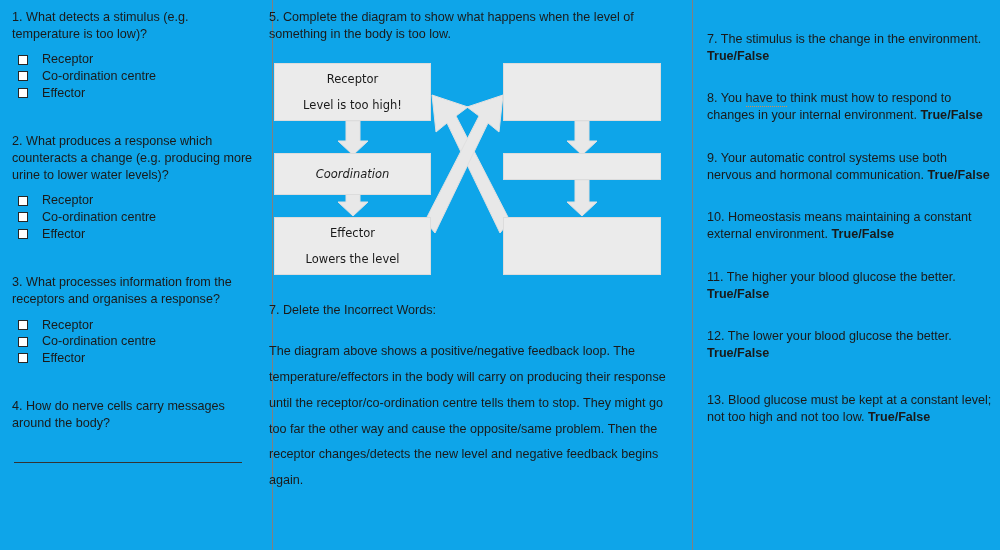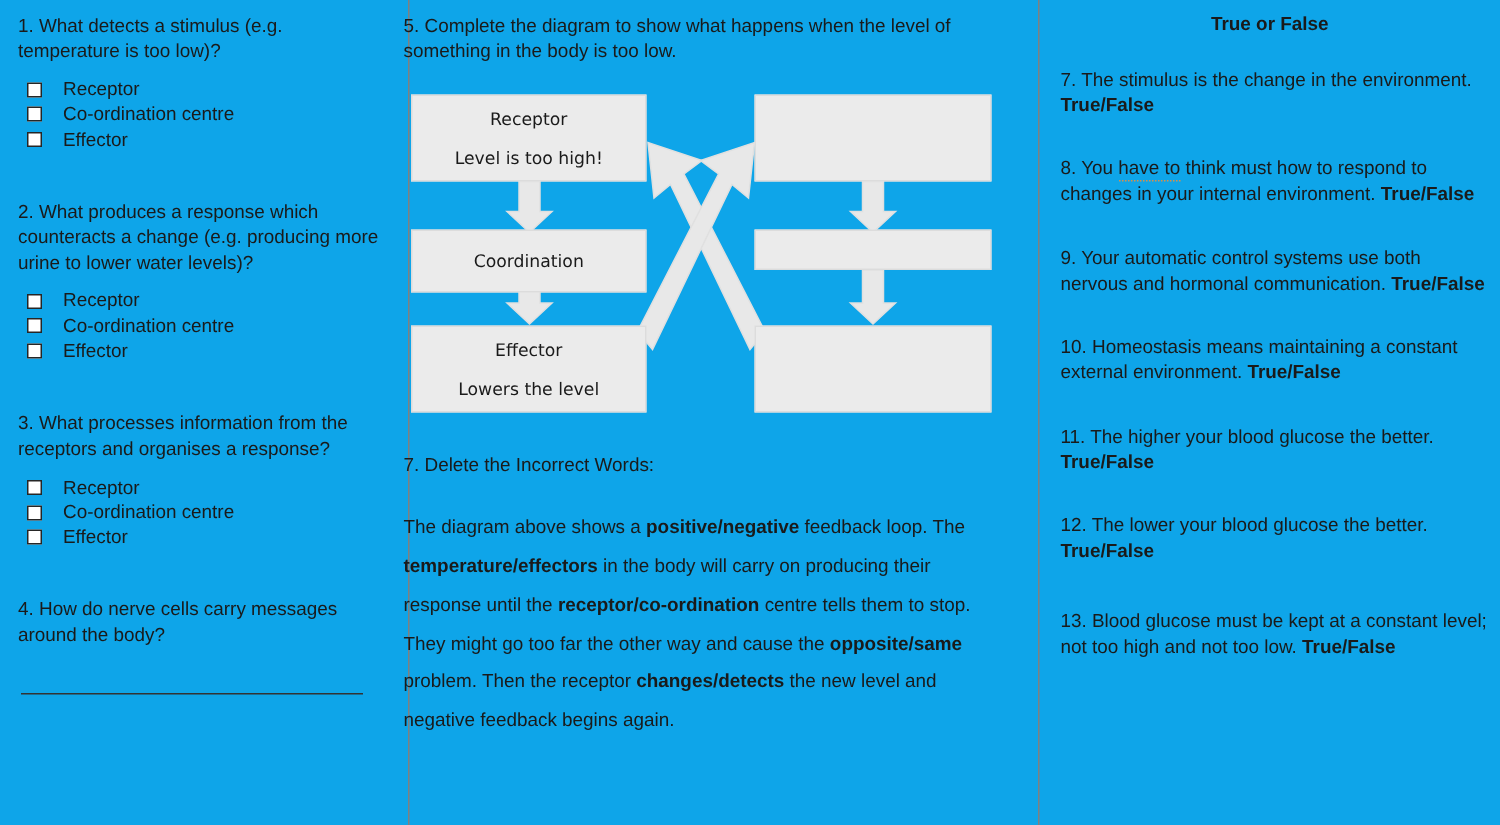--- a/index.html
+++ b/index.html
@@ -101,21 +101,21 @@
     justify-content: center;
     font-family: "DejaVu Sans", sans-serif;
     font-size: 11.5px;
     color: #1a1a1a;
     text-align: center;
   }
   .dbox .t1 { line-height: 1.1; }
   .dbox .t2 { line-height: 1.1; margin-top: 13px; }
 
   .box-r1l { left: 2px;   top: 5px;   width: 157px; height: 58px; }
-  .box-r2l { left: 2px;   top: 95px;  width: 157px; height: 42px; }
+  .box-r2l { left: 2px;   top: 95px;  width: 157px; height: 42px; font-style: italic; }
   .box-r3l { left: 2px;   top: 159px; width: 157px; height: 58px; }
   .box-r1r { left: 231px; top: 5px;   width: 158px; height: 58px; }
   .box-r2r { left: 231px; top: 95px;  width: 158px; height: 27px; }
   .box-r3r { left: 231px; top: 159px; width: 158px; height: 58px; }
 
   .arrow-svg {
     position: absolute;
     left: 0;
     top: 0;
     width: 400px;
@@ -128,21 +128,21 @@
     font-size: 12.6px;
     line-height: 1.33;
     margin: 0;
   }
   .para {
     font-size: 12.6px;
     line-height: 2.05;
     margin: 0;
     max-width: 400px;
   }
-  .para b { font-weight: bold; }
+  .para b { font-weight: normal; }
 
   
   .tf-title {
     font-size: 12.6px;
     font-weight: bold;
     text-align: center;
     margin: 0;
     padding-right: 8px;
   }
   .tf-q {
@@ -279,21 +279,20 @@
 
     <div style="height:14px"></div>
     <p class="section-head">7. Delete the Incorrect Words:</p>
     <div style="height:20px"></div>
     <p class="para" id="q6-para"><span>The diagram above shows a </span><b>positive/negative</b><span> feedback loop. The </span><b>temperature/effectors</b><span> in the body will carry on producing their response until the </span><b>receptor/co-ordination</b><span> centre tells them to stop.  They might go too far the other way and cause the </span><b>opposite/same</b><span> problem. Then the receptor </span><b>changes/detects</b><span> the new level and negative feedback begins again.</span></p>
 
   </div>
 
   <div class="col col-right">
 
-    <p class="tf-title">True or False</p>
 
     <div style="height:22px"></div>
     <p class="tf-q">
       <span>7. </span><span>The stimulus is the change in the environment. </span><b>True/False</b>
     </p>
 
     <div style="height:26px"></div>
     <p class="tf-q">
       <span>8. </span><span>You </span><span class="spell">have to</span><span> think must how to respond to changes in your internal environment. </span><b>True/False</b>
     </p>

